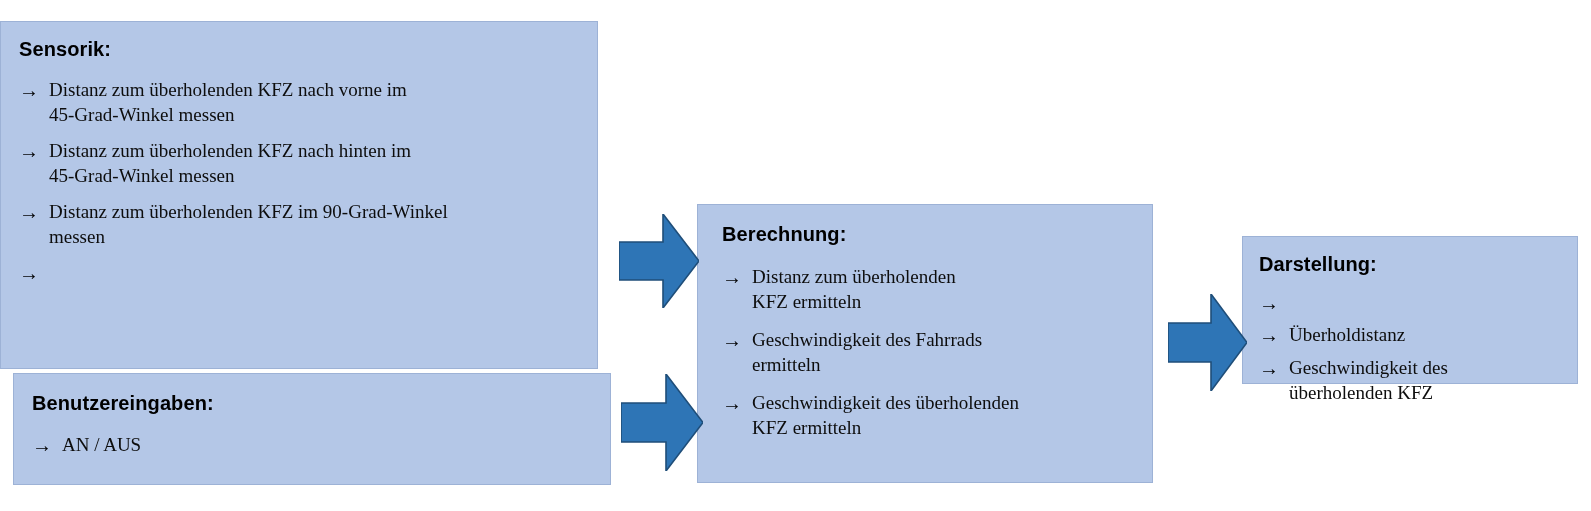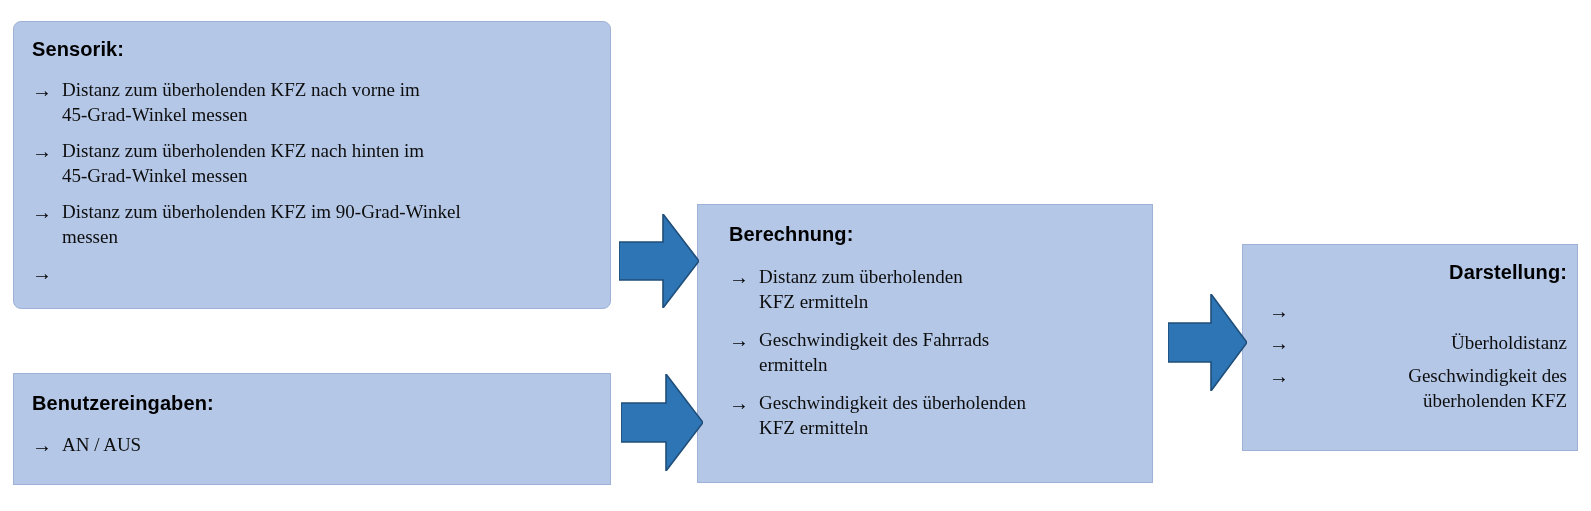--- a/index.html
+++ b/index.html
@@ -53,59 +53,57 @@
     color: #000000;
   }
   .bullet-text {
     flex: 1 1 auto;
     white-space: pre-line;
     font-family: Liberation Serif, serif;
   }
 
   
   #box-sensorik {
-    left: 13px;
+    left: 0;
     top: 21px;
     width: 598px;
-    height: 288px;
+    height: 348px;
     padding: 16px 10px 10px 18px;
-    border-radius: 8px;
   }
   #box-sensorik .box-title { margin-bottom: 16px; }
   #box-sensorik .bullet-item { margin-bottom: 11px; }
 
   
   #box-benutzereingaben {
     left: 13px;
     top: 373px;
     width: 598px;
     height: 112px;
     padding: 18px 10px 16px 18px;
   }
   #box-benutzereingaben .box-title { margin-bottom: 17px; }
 
   
   #box-berechnung {
     left: 697px;
     top: 204px;
     width: 456px;
     height: 279px;
-    padding: 18px 12px 10px 31px;
+    padding: 18px 12px 10px 24px;
   }
   #box-berechnung .box-title { margin-bottom: 18px; }
   #box-berechnung .bullet-item { margin-bottom: 13px; }
 
   
   #box-darstellung {
     left: 1242px;
-    top: 244px;
+    top: 236px;
     width: 336px;
-    height: 207px;
+    height: 148px;
     padding: 16px 10px 10px 16px;
-    text-align: right;
   }
   #box-darstellung .box-title { margin-bottom: 14px; }
   #box-darstellung .bullet-item { margin-bottom: 6px; }
 
   
   .block-arrow {
     position: absolute;
   }
   .block-arrow svg { display: block; }
 

